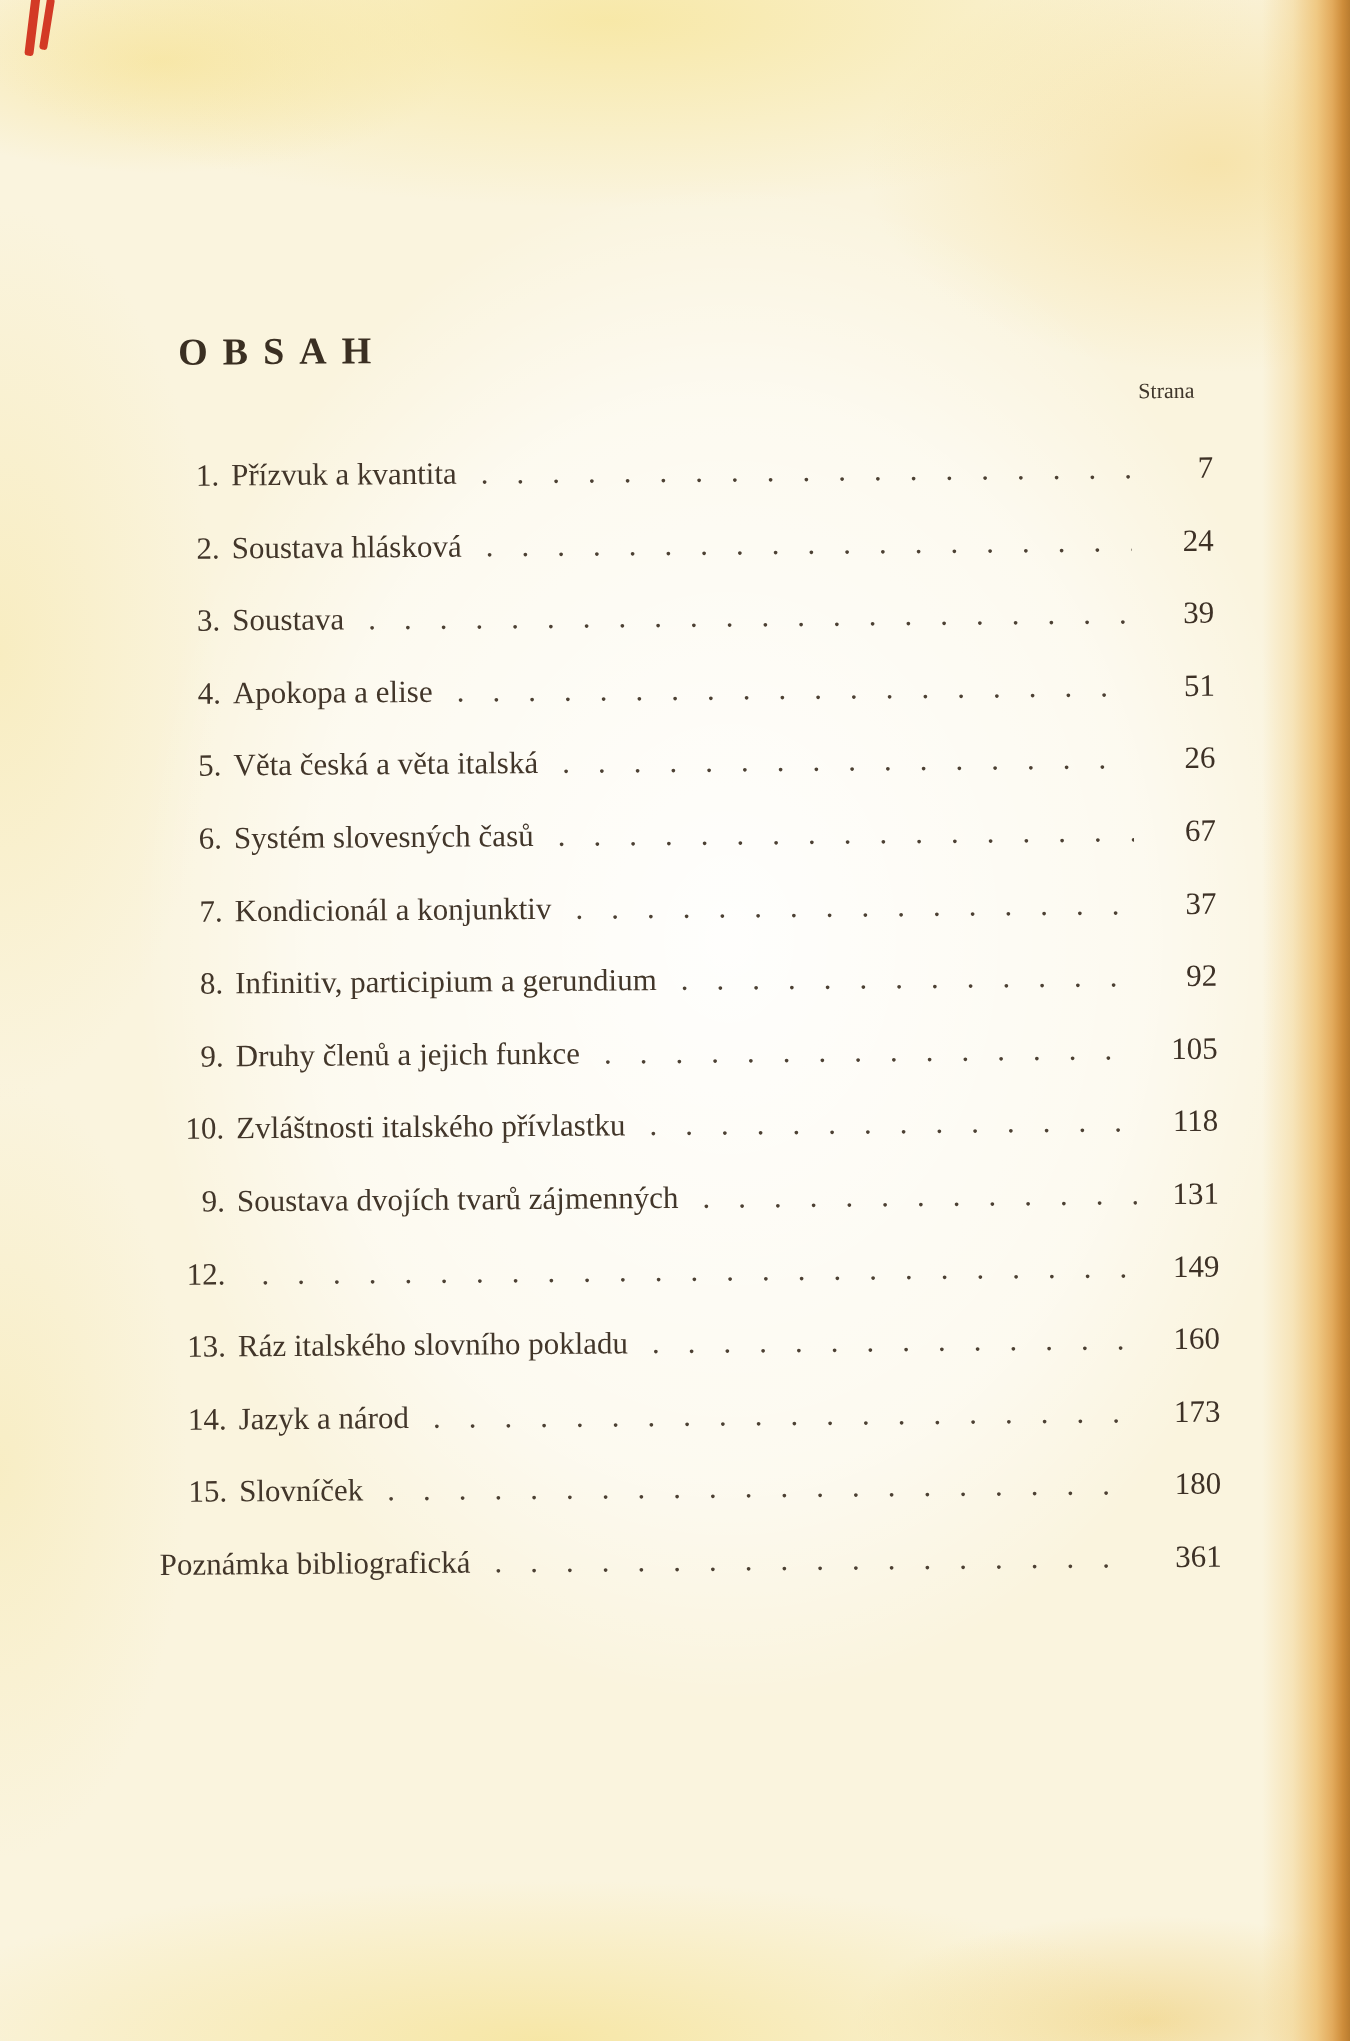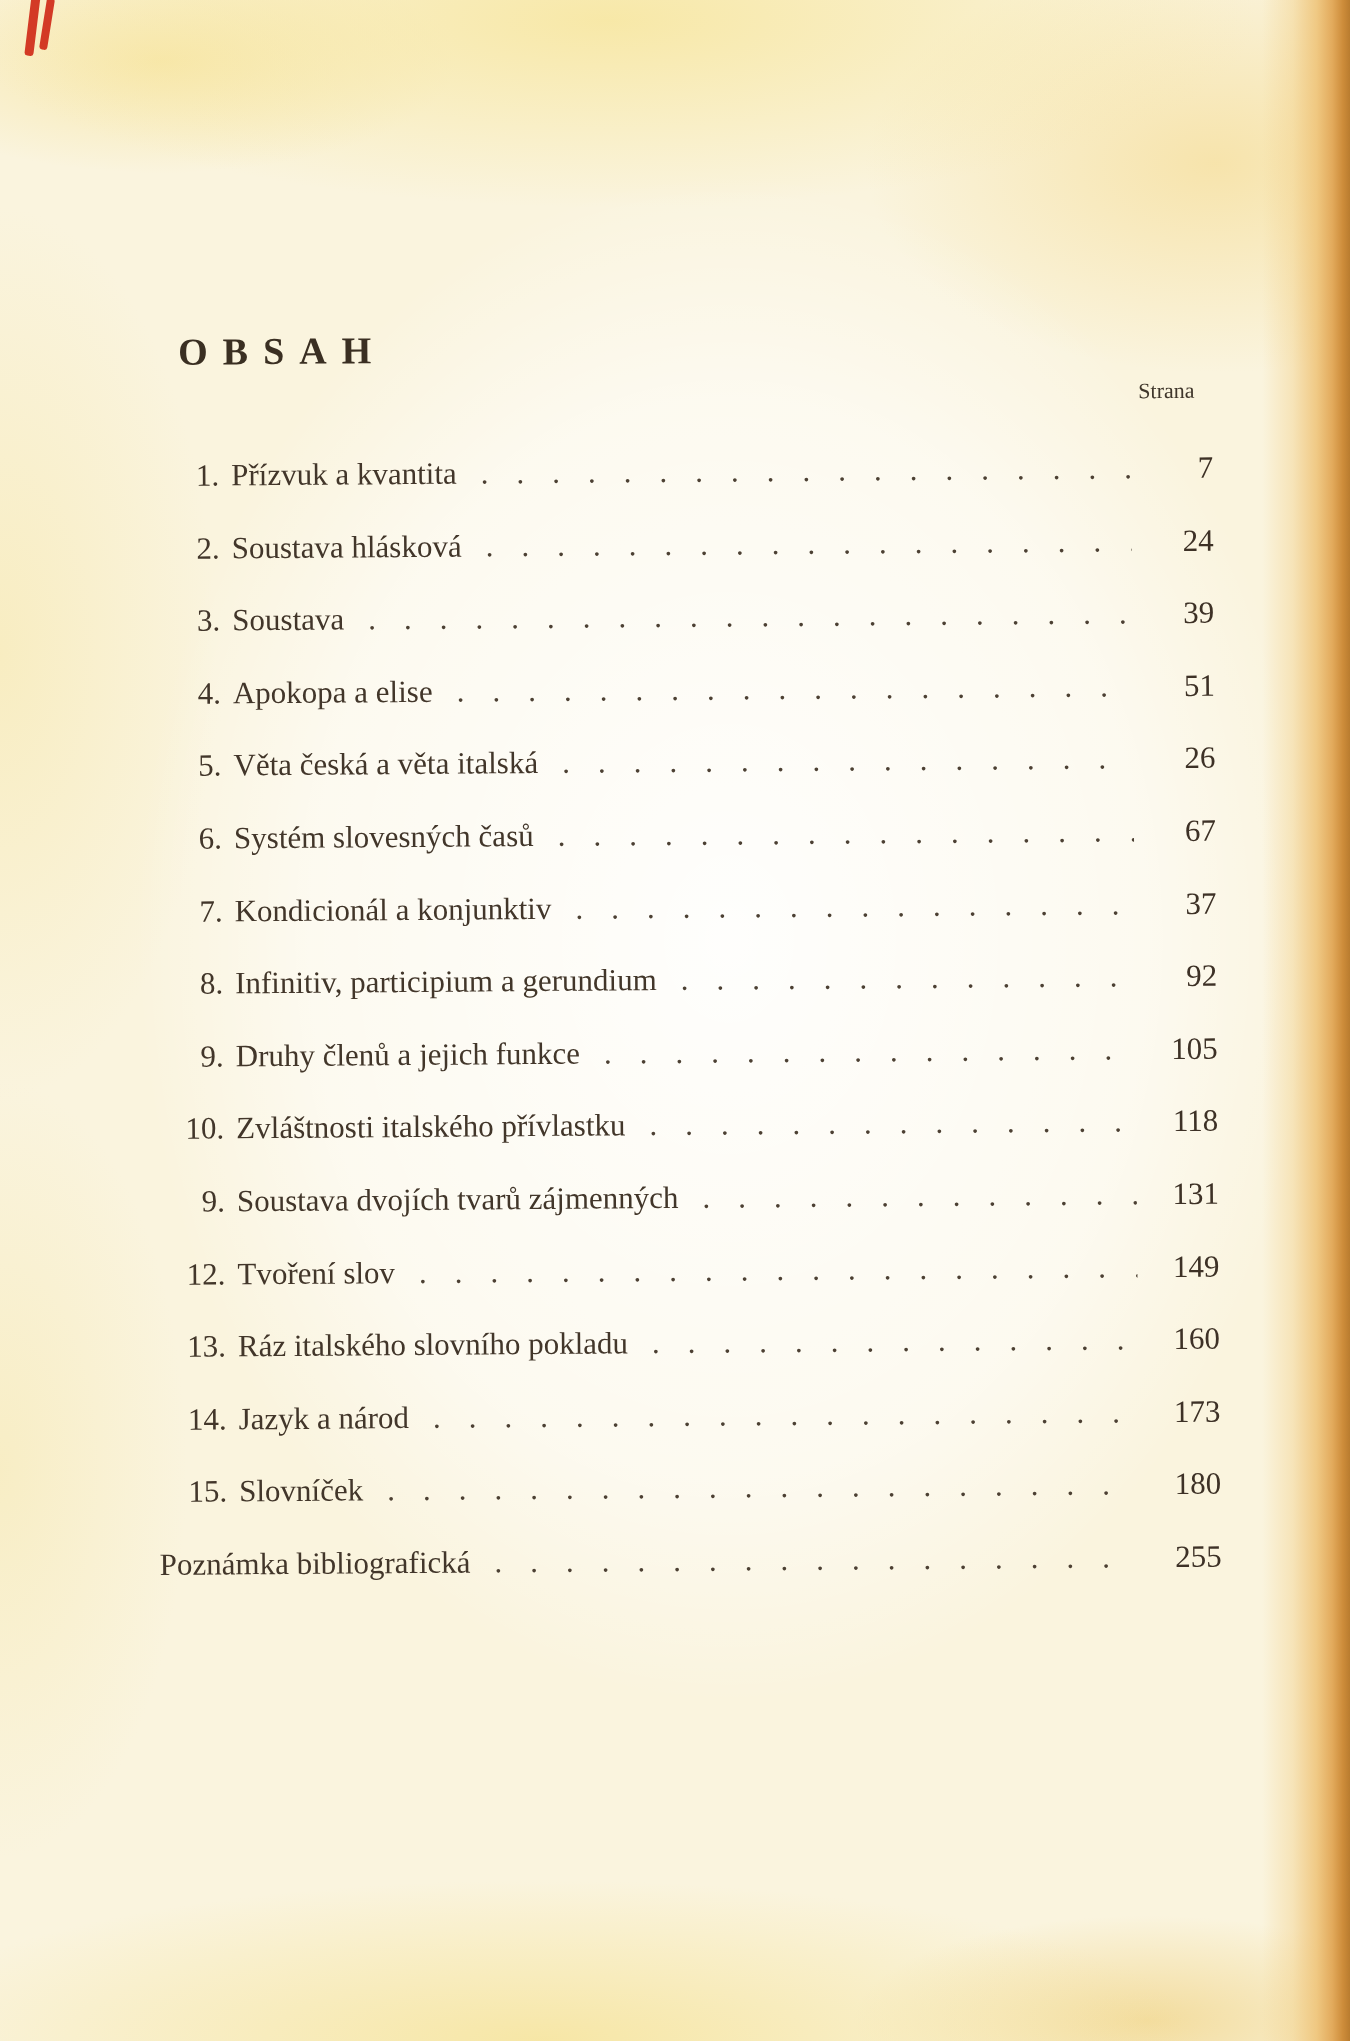--- a/index.html
+++ b/index.html
@@ -186,21 +186,20 @@
 
   <div class="row">
     <span class="num">9.</span>
     <span class="title">Soustava dvojích tvarů zájmenných</span>
     <span class="dots">........................................</span>
     <span class="page">131</span>
   </div>
 
   <div class="row">
     <span class="num">12.</span>
-    <span class="title">Tvoření slov</span>
     <span class="dots">........................................</span>
     <span class="page">149</span>
   </div>
 
   <div class="row">
     <span class="num">13.</span>
     <span class="title">Ráz italského slovního pokladu</span>
     <span class="dots">........................................</span>
     <span class="page">160</span>
   </div>
@@ -216,16 +215,16 @@
     <span class="num">15.</span>
     <span class="title">Slovníček</span>
     <span class="dots">........................................</span>
     <span class="page">180</span>
   </div>
 
   <div class="row no-num">
 
     <span class="title">Poznámka bibliografická</span>
     <span class="dots">........................................</span>
-    <span class="page">255</span>
+    <span class="page">361</span>
   </div>
 </div>
 </div>
 
 </body></html>

